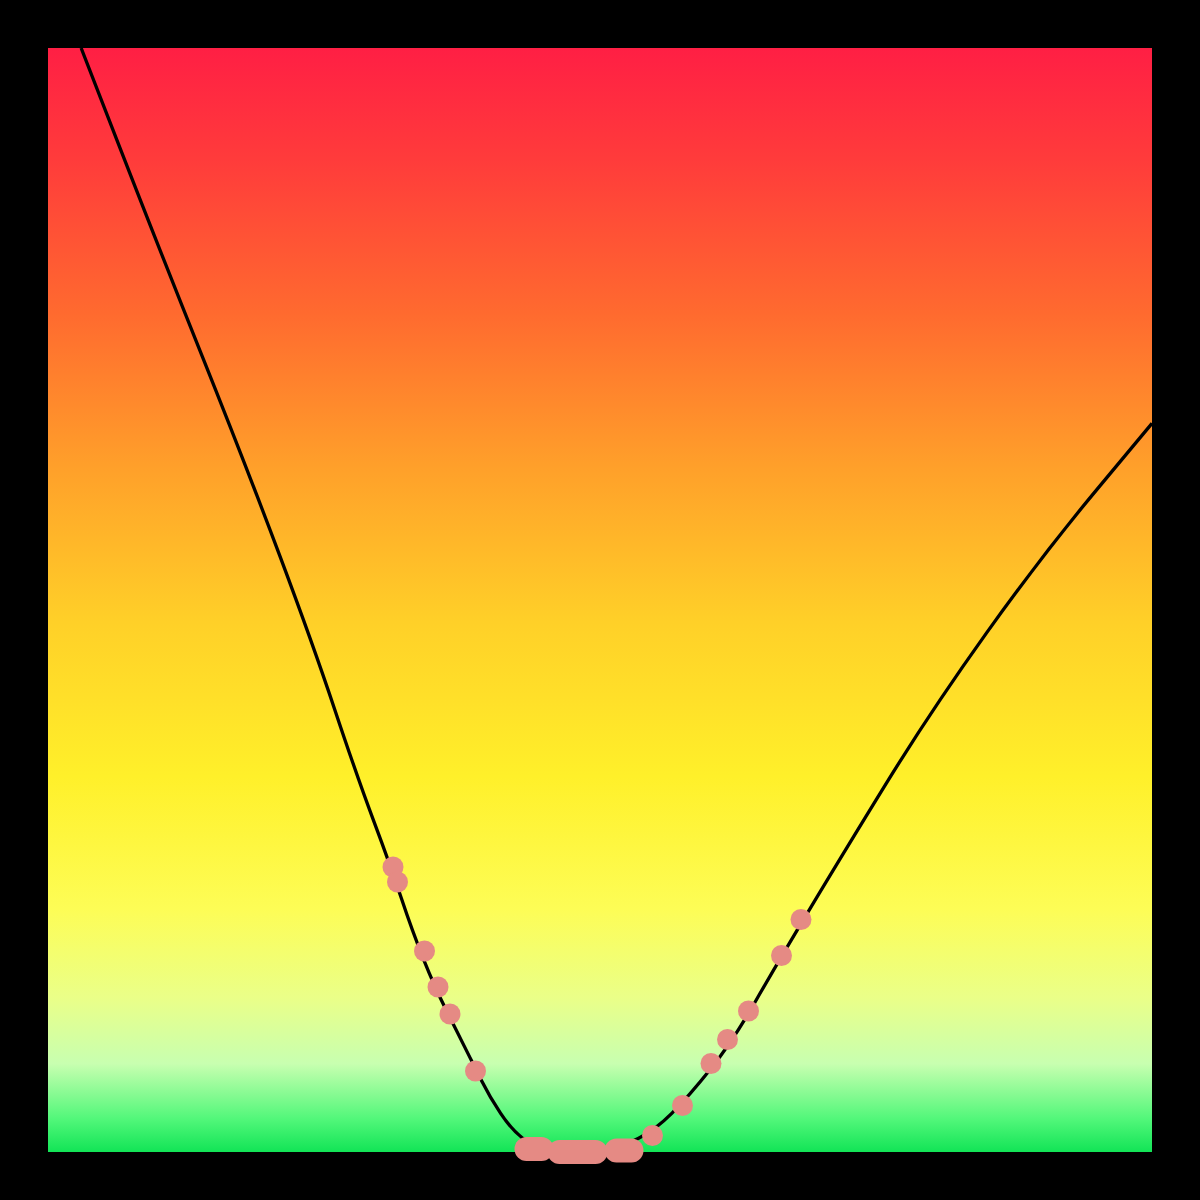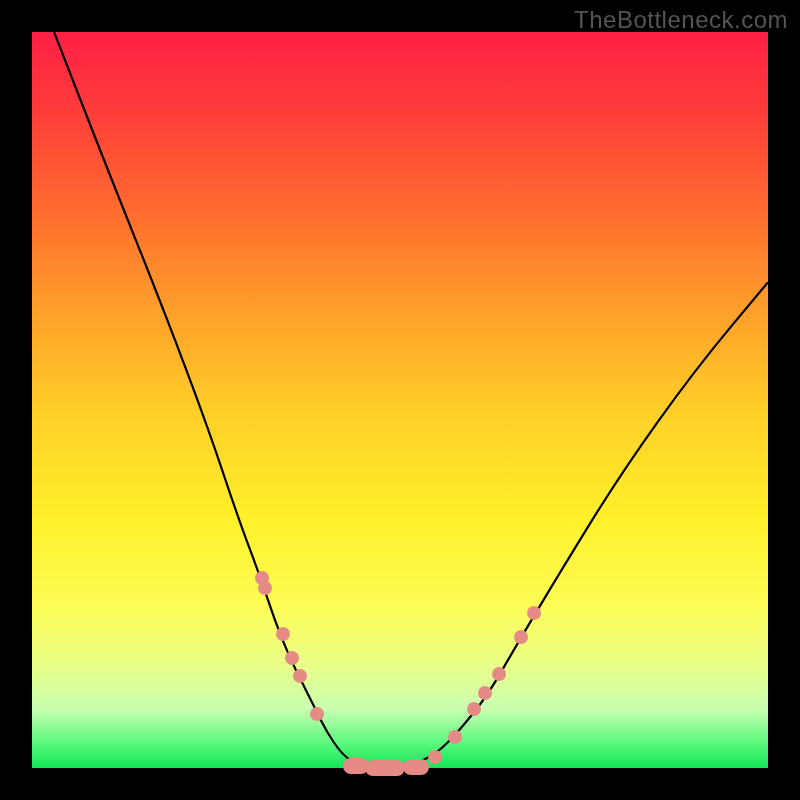--- a/index.html
+++ b/index.html
@@ -78,21 +78,20 @@
   .marker.pill-short {
     width: 26px;
     height: 16px;
     border-radius: 8px;
   }
 </style>
 </head>
 <body>
 
 <div class="frame">
-  <div class="watermark">TheBottleneck.com</div>
   <div class="plot-area">
     <svg class="curve" viewBox="0 0 736 736" preserveAspectRatio="none">
       <path id="curve-path" d="M 22.08 0 Q 22.08 0 47.84 66.24000000000001 Q 73.60000000000001 132.48000000000002 103.03999999999999 206.08 Q 132.48 279.68 154.56 338.56 Q 176.64 397.44 191.36 441.6 Q 206.08 485.76 217.12 515.2 Q 228.16 544.64 235.52 566.72 Q 242.88000000000002 588.8 250.24 607.2 Q 257.59999999999997 625.6 264.96 640.3199999999999 Q 272.32 655.04 277.84000000000003 666.0799999999999 Q 283.36 677.12 288.88 688.1600000000001 Q 294.40000000000003 699.2 301.76 710.24 Q 309.12 721.28 316.48 726.8 Q 323.84 732.32 331.2 734.1600000000001 Q 338.56 736 345.91999999999996 736 Q 353.28 736 360.64 736 Q 368 736 375.36 734.1600000000001 Q 382.72 732.32 393.76 726.8 Q 404.8 721.28 415.84000000000003 710.24 Q 426.88 699.2 441.6 680.8 Q 456.32 662.4 471.04 636.64 Q 485.76000000000005 610.88 507.84000000000003 574.0799999999999 Q 529.92 537.28 559.36 489.43999999999994 Q 588.8000000000001 441.59999999999997 625.6 390.0799999999999 Q 662.4 338.55999999999995 699.2 294.4 T 736 250.23999999999995" fill="none" stroke="#000" stroke-width="2.2"></path>
     </svg>
     <div class="markers" id="markers-layer">
         <div class="marker" style="left: 229.632px; top: 546.112px; background: rgb(229, 138, 132);"></div>
         <div class="marker" style="left: 233.312px; top: 555.68px; background: rgb(229, 138, 132);"></div>
         <div class="marker" style="left: 250.976px; top: 602.048px; background: rgb(229, 138, 132);"></div>
         <div class="marker" style="left: 259.808px; top: 625.6px; background: rgb(229, 138, 132);"></div>
         <div class="marker" style="left: 267.904px; top: 644px; background: rgb(229, 138, 132);"></div>

